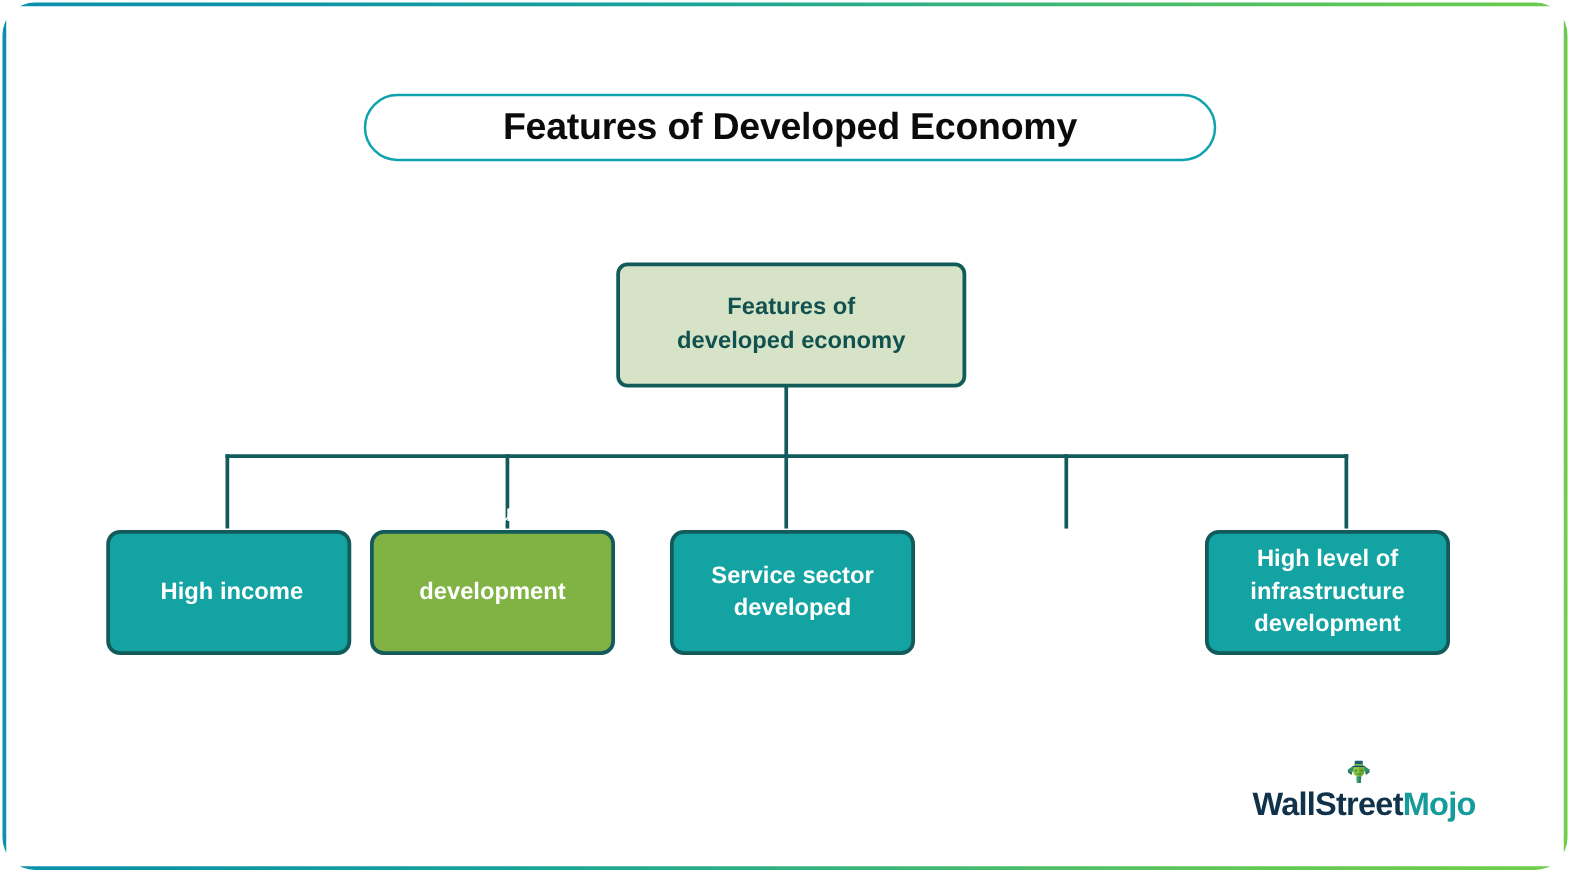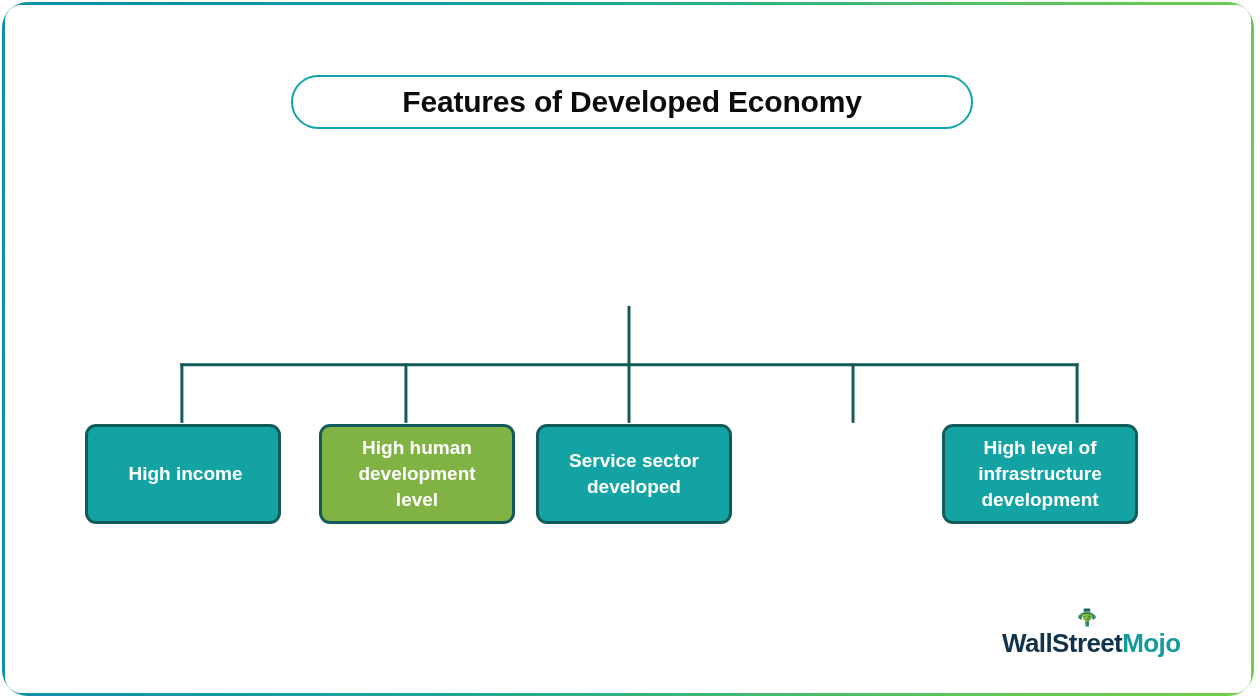--- a/index.html
+++ b/index.html
@@ -24,21 +24,21 @@
     border-radius: 26px;
     background: linear-gradient(100deg, #0b8fae 0%, #0d95a6 18%, #15a39a 38%, #3fb874 62%, #63c854 82%, #72ce4a 100%);
     box-sizing: border-box;
     padding: 3px;
   }
   #card-inner {
     position: relative;
     width: 100%;
     height: 100%;
     background: #ffffff;
-    border-radius: 16px;
+    border-radius: 3px;
     overflow: hidden;
   }
 
   
   #title-pill {
     position: absolute;
     left: 286px;
     top: 70px;
     width: 682px;
     height: 54px;
@@ -156,38 +156,42 @@
         <line x1="176" y1="363" x2="1079" y2="363"></line>
 
         <line x1="176" y1="363" x2="176" y2="420"></line>
         <line x1="402" y1="363" x2="402" y2="420"></line>
         <line x1="627" y1="363" x2="627" y2="420"></line>
         <line x1="853" y1="363" x2="853" y2="420"></line>
         <line x1="1079" y1="363" x2="1079" y2="420"></line>
       </g>
     </svg>
 
+    <div id="root-node">
+      <span class="node-line">Features of</span>
+      <span class="node-line">developed economy</span>
+    </div>
 
     <div class="leaf-node leaf-teal" style="left:80px;padding-left:12px;">
       <span class="node-line">High income</span>
     </div>
 
-    <div class="leaf-node leaf-green" style="left:314px;">
+    <div class="leaf-node leaf-green" style="left:291px;gap:36px;">
       <span class="node-line">High human</span>
       <span class="node-line">development</span>
       <span class="node-line">level</span>
     </div>
 
     <div class="leaf-node leaf-teal" style="left:531px;">
       <span class="node-line">Service sector</span>
       <span class="node-line">developed</span>
     </div>
 
 
-    <div class="leaf-node leaf-teal" style="left:937px;">
+    <div class="leaf-node leaf-teal" style="left:959px;">
       <span class="node-line">High level of</span>
       <span class="node-line">infrastructure</span>
       <span class="node-line">development</span>
     </div>
 
     <div id="logo">
       <svg id="logo-mark" viewBox="0 0 52 52" aria-hidden="true">
 
         <path d="M4 22 L14 15 L20 20 L13 26 Z" fill="#2f8f6b"></path>
         <path d="M4 22 L13 26 L12 32 L5 27 Z" fill="#256f56"></path>

